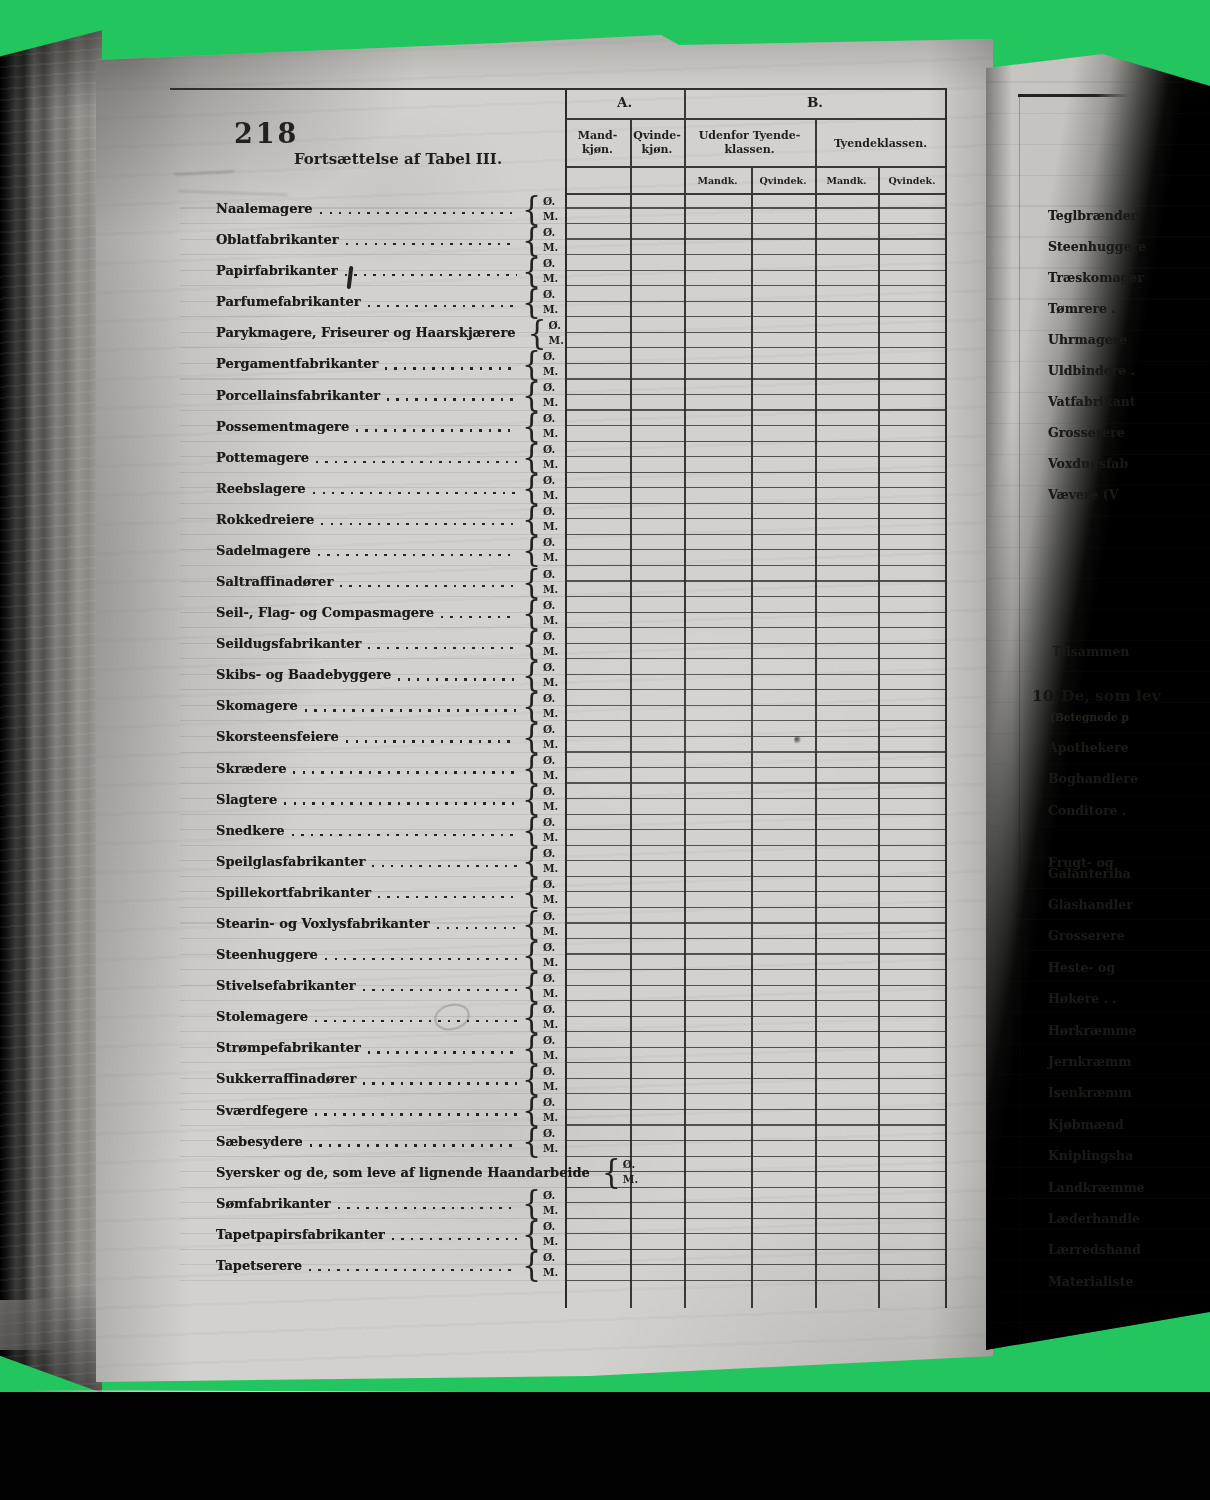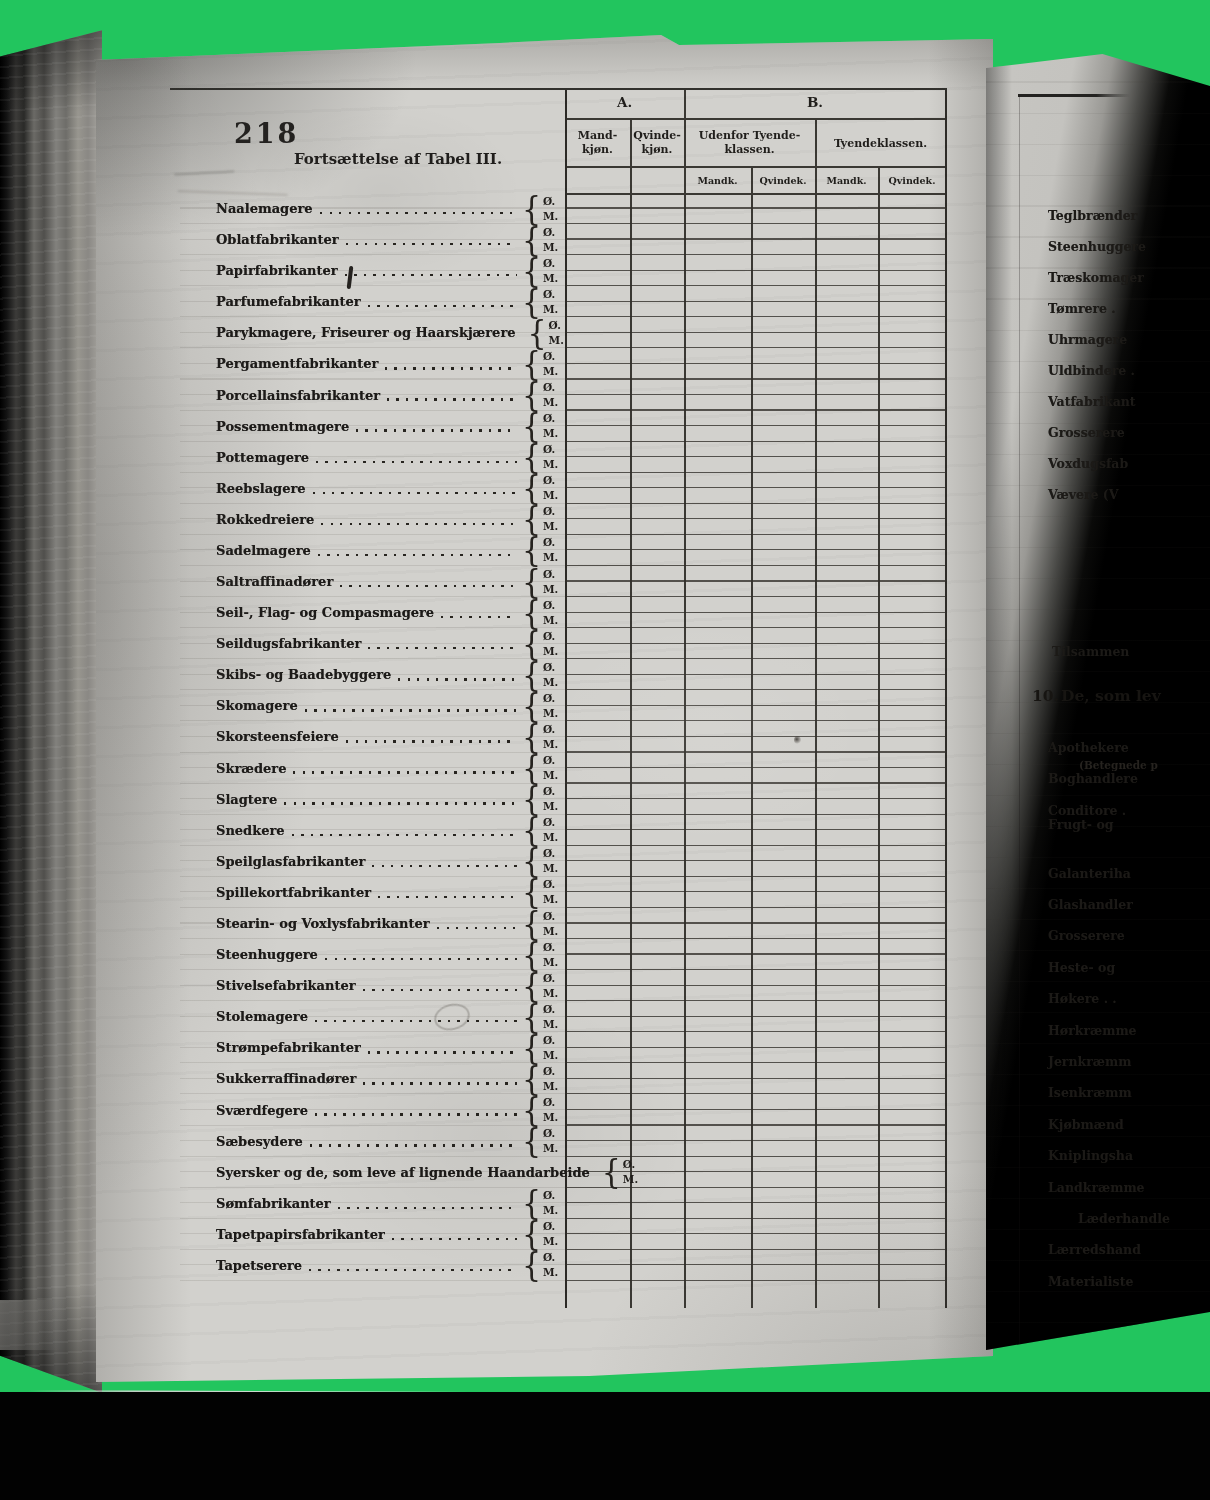--- a/index.html
+++ b/index.html
@@ -100,21 +100,21 @@
       repeating-linear-gradient(to bottom,transparent 0,transparent 29.5px,rgba(60,56,50,.08) 29.5px,rgba(60,56,50,.08) 31px),
       radial-gradient(150px 120px at 56% 97%,rgba(0,0,0,.55),transparent 72%);}
   .rp-rule{position:absolute;left:32px;top:42px;width:112px;height:3px;
     background:linear-gradient(to right,#232220 0 70%,rgba(35,34,32,0));}
   .rp-vline{position:absolute;left:33px;top:44px;width:1px;height:1248px;background:rgba(20,19,17,.28);}
   .rp-item{position:absolute;left:62px;font-size:12.5px;font-weight:bold;color:#1c1a17;white-space:nowrap;
     text-shadow:0 0 .5px rgba(20,18,16,.5);}
   .rp-sum{position:absolute;left:66px;top:592px;font-size:12.5px;font-weight:bold;color:#1c1a17;}
   .rp-heading{position:absolute;left:46px;top:634px;font-size:15.5px;font-weight:bold;color:#171512;white-space:nowrap;}
   .rp-heading .no{margin-right:2px;}
-  .rp-subheading{position:absolute;left:93px;top:659px;font-size:10.5px;font-weight:bold;color:#26231f;white-space:nowrap;margin-top:48px;}
+  .rp-subheading{position:absolute;left:64px;top:659px;font-size:10.5px;font-weight:bold;color:#26231f;white-space:nowrap;}
 </style>
 </head>
 <body>
 
 <div class="scene">
 
   <div class="book-edges"></div>
   <div class="bottom-highlight"></div>
   <div class="bottom-left-glow"></div>
   <div class="bottom-haze"></div>
@@ -511,31 +511,31 @@
 
     <div class="rp-heading">
       <span class="no">10.</span><span>De, som lev</span>
     </div>
     <div class="rp-subheading">(Betegnede p</div>
 
     <div id="rp-bottom">
         <div class="rp-item" style="top: 688px;">Apothekere</div>
         <div class="rp-item" style="top: 719.4px;">Boghandlere</div>
         <div class="rp-item" style="top: 750.8px;">Conditore .</div>
-        <div class="rp-item" style="top: 765px;">Frugt- og</div>
+        <div class="rp-item" style="top: 803px;">Frugt- og</div>
         <div class="rp-item" style="top: 813.6px;">Galanteriha</div>
         <div class="rp-item" style="top: 845px;">Glashandler</div>
         <div class="rp-item" style="top: 876.4px;">Grosserere</div>
         <div class="rp-item" style="top: 907.8px;">Heste- og</div>
         <div class="rp-item" style="top: 939.2px;">Høkere . .</div>
         <div class="rp-item" style="top: 970.6px;">Hørkræmme</div>
         <div class="rp-item" style="top: 1002px;">Jernkræmm</div>
         <div class="rp-item" style="top: 1033.4px;">Isenkræmm</div>
         <div class="rp-item" style="top: 1064.8px;">Kjøbmænd</div>
         <div class="rp-item" style="top: 1096.2px;">Kniplingsha</div>
         <div class="rp-item" style="top: 1127.6px;">Landkræmme</div>
-        <div class="rp-item" style="top: 1159px; margin-left: 30px;">Læderhandle</div>
+        <div class="rp-item" style="top: 1159px;">Læderhandle</div>
         <div class="rp-item" style="top: 1190.4px;">Lærredshand</div>
         <div class="rp-item" style="top: 1221.8px;">Materialiste</div>
       </div>
   </div>
 
 </div>
 
 </body></html>

